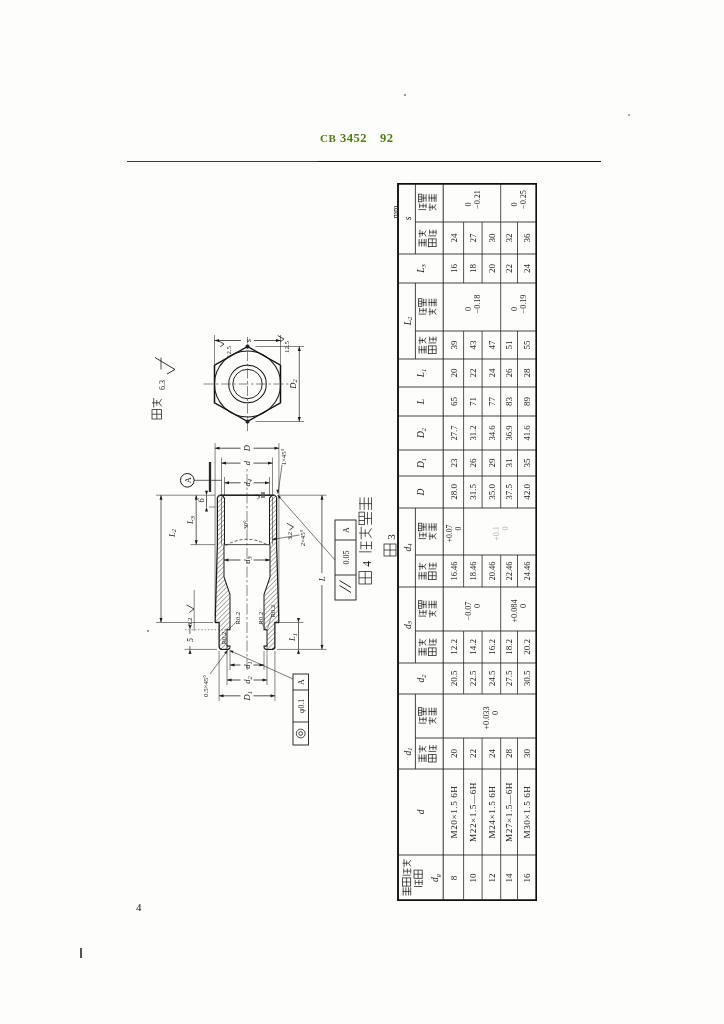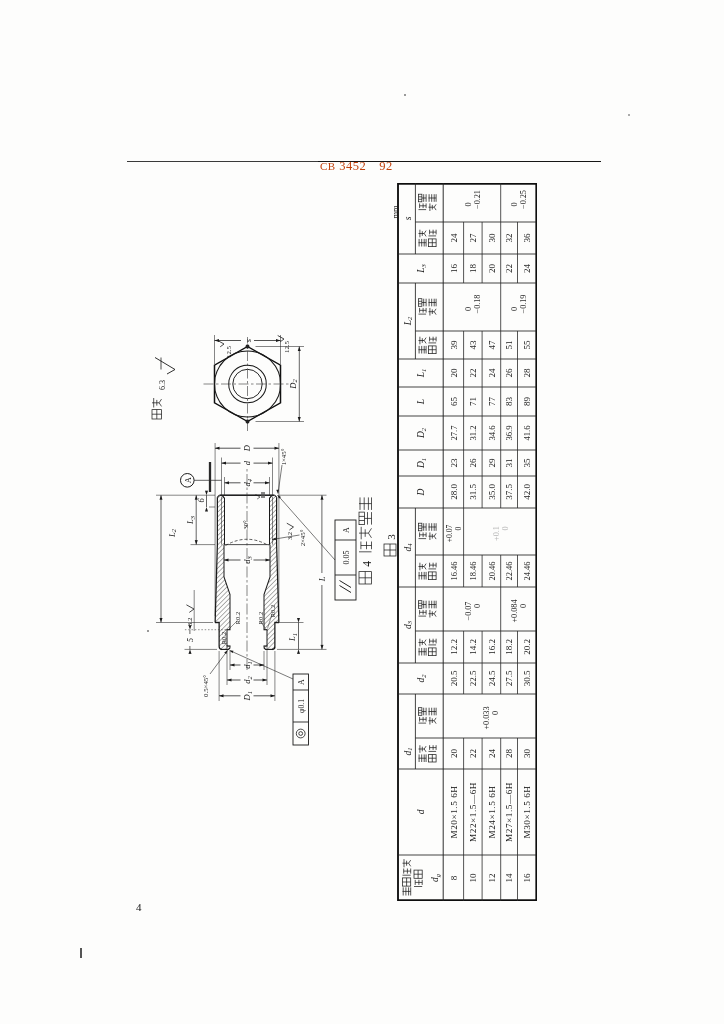--- a/index.html
+++ b/index.html
@@ -1,19 +1,19 @@
 <!DOCTYPE html>
 <html><head><meta charset="utf-8"><style>
 html,body{margin:0;padding:0;width:724px;height:1024px;background:#fdfdfc;overflow:hidden}
 *{box-sizing:border-box}
 .abs{position:absolute}
 #rot{position:absolute;left:127px;top:901px;width:718px;height:410px;transform:rotate(-90deg);transform-origin:0 0;filter:blur(0.22px)}
 </style></head>
 <body>
-<div class="abs" style="left:320px;top:159px;font-family:'Liberation Serif';font-size:12.5px;font-weight:normal;color:#c2410c;letter-spacing:0.5px"><span style="font-size:11px">CB</span> 3452 92</div>
+<div class="abs" style="left:320px;top:131px;font-family:'Liberation Serif';font-size:12.5px;font-weight:bold;color:#4d7c0f;letter-spacing:0.5px"><span style="font-size:11px">CB</span> 3452 92</div>
 <div class="abs" style="left:127px;top:161px;width:474px;height:1.4px;background:#3a3a3a"></div>
 <div class="abs" style="left:318px;top:160.6px;width:283px;height:1.9px;background:#161616"></div>
 <div class="abs" style="left:136px;top:901px;font-family:'Liberation Serif';font-size:11px;color:#111">4</div>
 <div class="abs" style="left:80px;top:948px;width:1.5px;height:10px;background:#555"></div>
 <div class="abs" style="left:404px;top:94px;width:2px;height:2px;background:#999"></div>
 <div class="abs" style="left:628px;top:114px;width:2px;height:2px;background:#aaa"></div>
 <div class="abs" style="left:147px;top:630px;width:2px;height:2px;background:#999"></div>
 <div id="rot"><svg width="718" height="410" viewBox="0 0 718 410">
       <defs>
         <pattern id="h1" width="3.3" height="3.3" patternTransform="rotate(135)" patternUnits="userSpaceOnUse">

